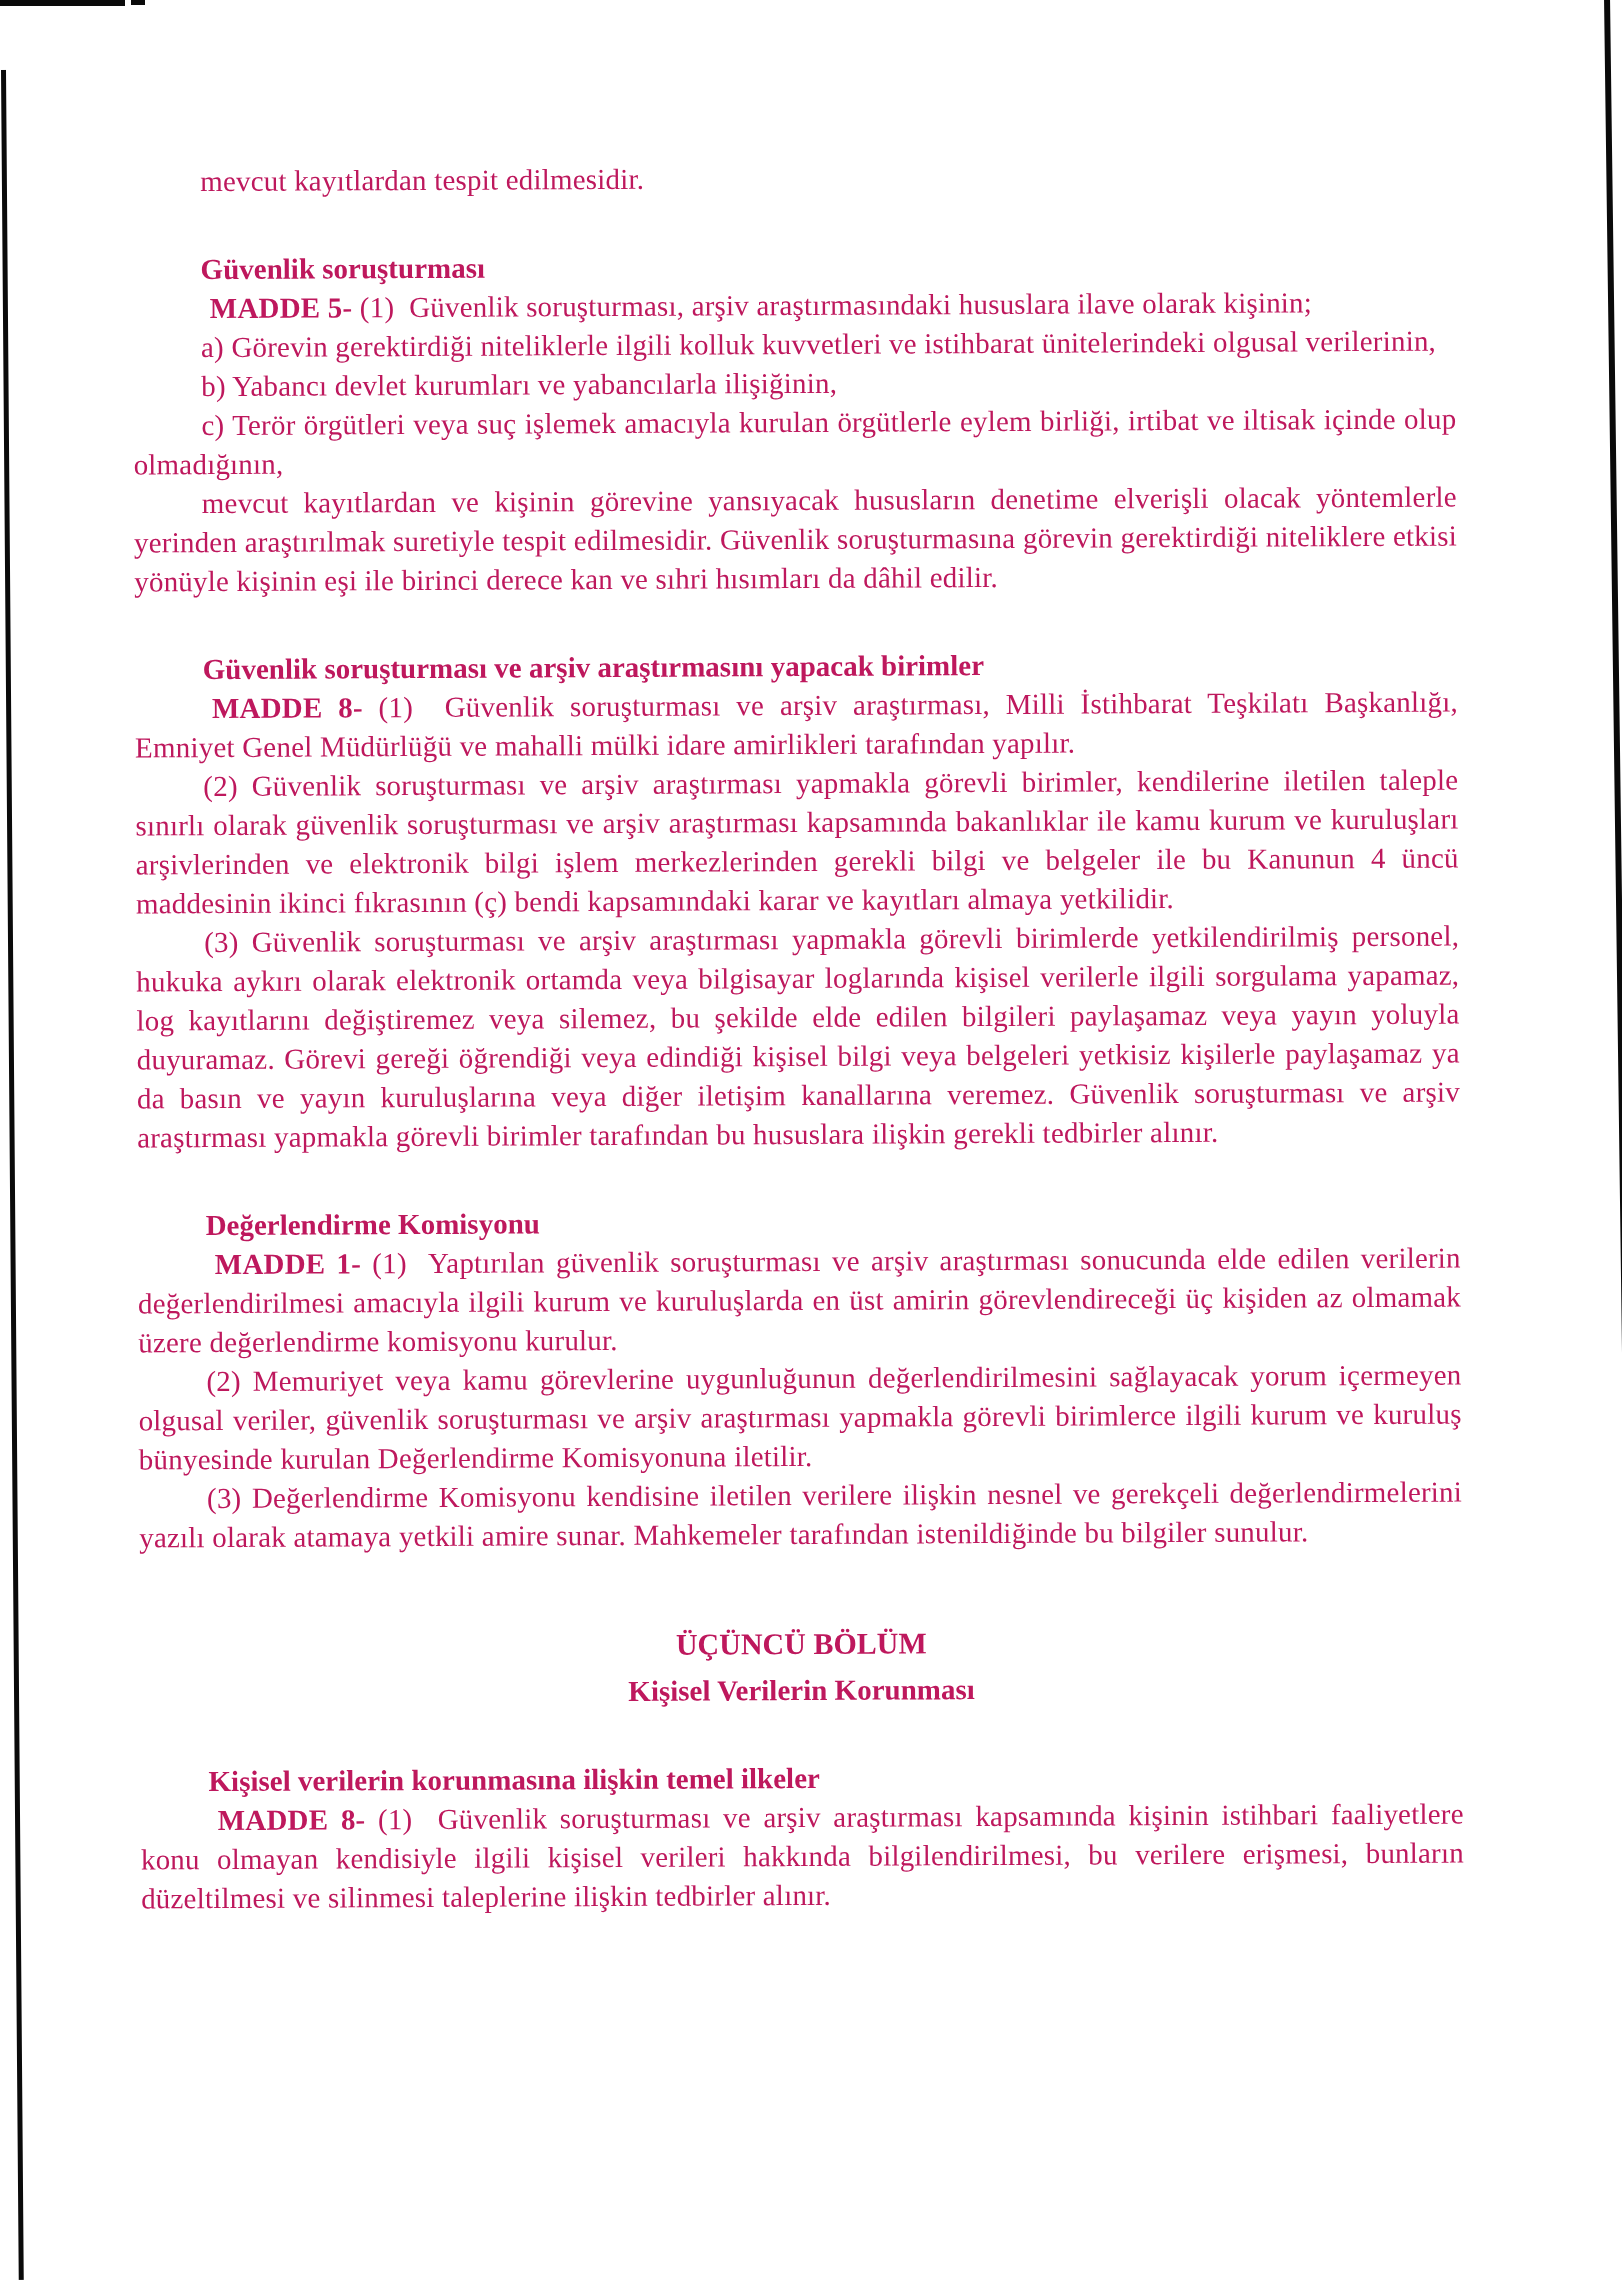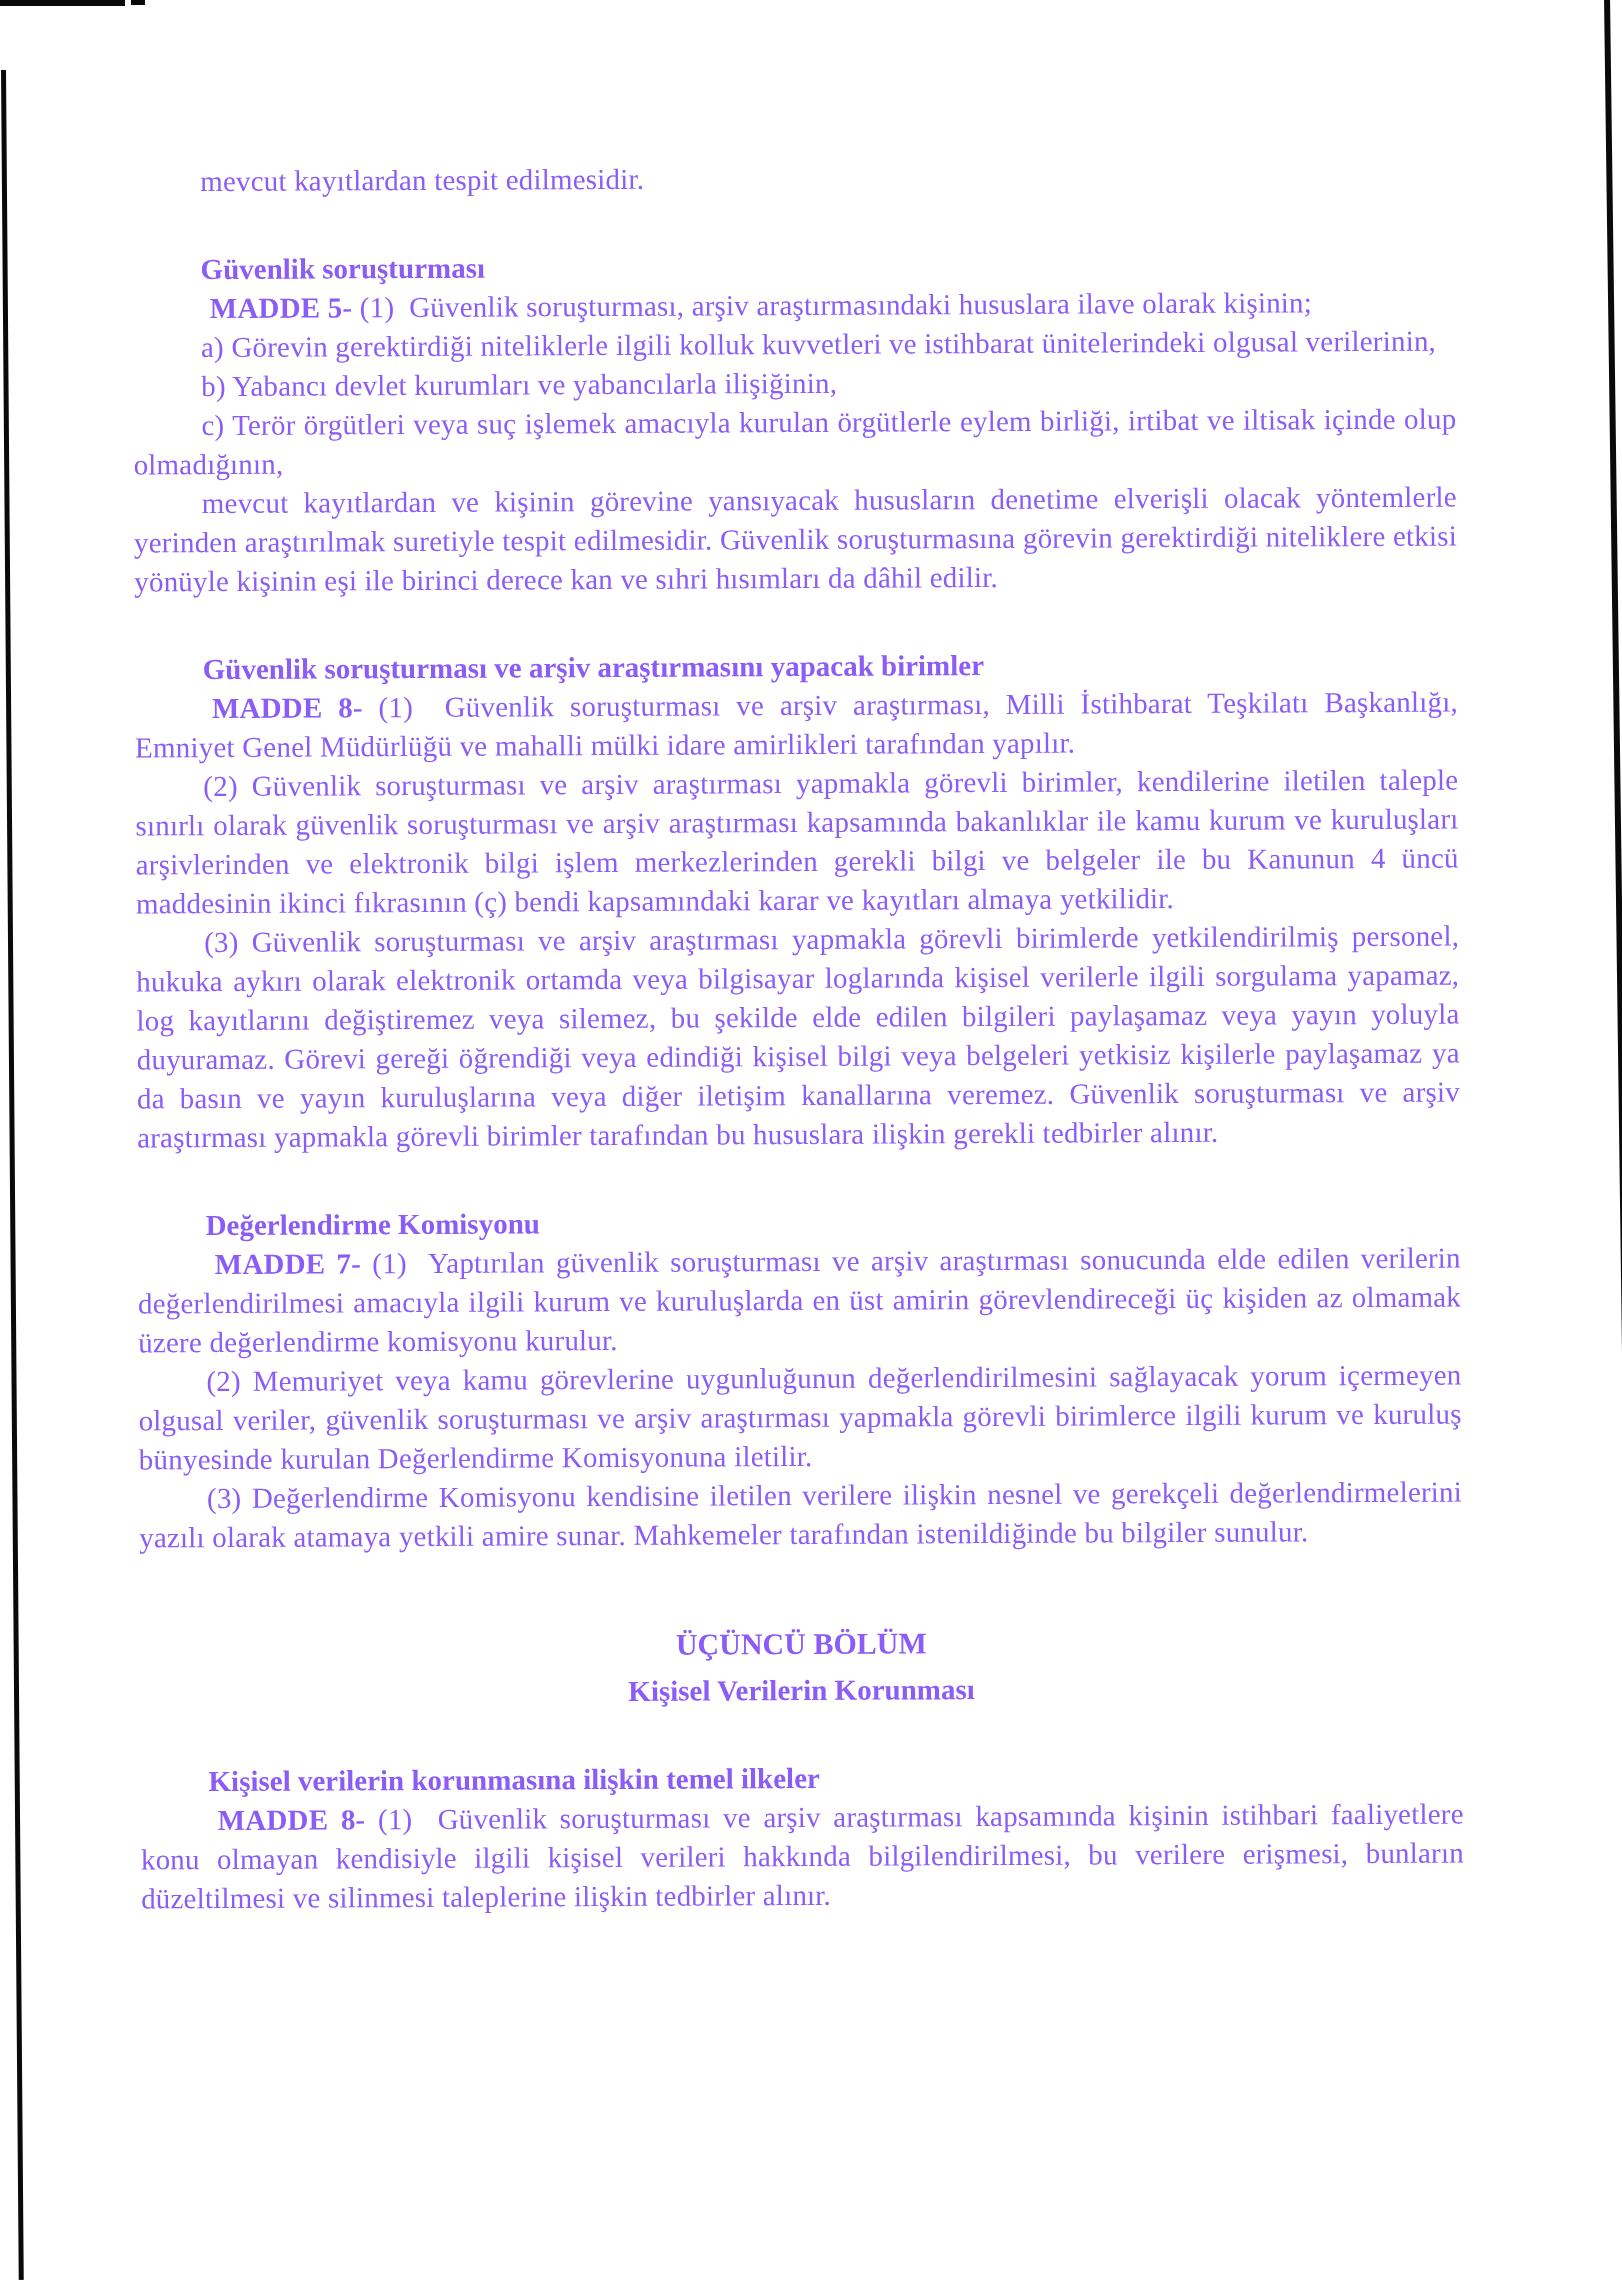--- a/index.html
+++ b/index.html
@@ -7,21 +7,21 @@
     padding: 0;
     background: #ffffff;
   }
   .page {
     position: relative;
     width: 1623px;
     height: 2280px;
     background: #ffffff;
     overflow: hidden;
     font-family: "Liberation Serif", serif;
-    color: #8b5cf6;
+    color: #be185d;
   }
   .content {
     position: absolute;
     left: 132px;
     top: 159px;
     width: 1323px;
     transform: rotate(-0.3deg);
     transform-origin: 50% 0;
   }
   .content p {
@@ -95,21 +95,21 @@
       <p class="para"><b class="article-label">MADDE 5-</b> <span>(1)&nbsp; Güvenlik soruşturması, arşiv araştırmasındaki hususlara ilave olarak kişinin;</span></p>
       <p class="para"><span>a) Görevin gerektirdiği niteliklerle ilgili kolluk kuvvetleri ve istihbarat ünitelerindeki olgusal verilerinin,</span></p>
       <p class="para"><span>b) Yabancı devlet kurumları ve yabancılarla ilişiğinin,</span></p>
       <p class="para"><span>c) Terör örgütleri veya suç işlemek amacıyla kurulan örgütlerle eylem birliği, irtibat ve iltisak içinde olup olmadığının,</span></p>
       <p class="para"><span>mevcut kayıtlardan ve kişinin görevine yansıyacak hususların denetime elverişli olacak yöntemlerle yerinden araştırılmak suretiyle tespit edilmesidir. Güvenlik soruşturmasına görevin gerektirdiği niteliklere etkisi yönüyle kişinin eşi ile birinci derece kan ve sıhri hısımları da dâhil edilir.</span></p>
       <p class="heading"><span>Güvenlik soruşturması ve arşiv araştırmasını yapacak birimler</span></p>
       <p class="para"><b class="article-label">MADDE 8-</b> <span>(1)&nbsp; Güvenlik soruşturması ve arşiv araştırması, Milli İstihbarat Teşkilatı Başkanlığı, Emniyet Genel Müdürlüğü ve mahalli mülki idare amirlikleri tarafından yapılır.</span></p>
       <p class="para"><span>(2) Güvenlik soruşturması ve arşiv araştırması yapmakla görevli birimler, kendilerine iletilen taleple sınırlı olarak güvenlik soruşturması ve arşiv araştırması kapsamında bakanlıklar ile kamu kurum ve kuruluşları arşivlerinden ve elektronik bilgi işlem merkezlerinden gerekli bilgi ve belgeler ile bu Kanunun 4 üncü maddesinin ikinci fıkrasının (ç) bendi kapsamındaki karar ve kayıtları almaya yetkilidir.</span></p>
       <p class="para"><span>(3) Güvenlik soruşturması ve arşiv araştırması yapmakla görevli birimlerde yetkilendirilmiş personel, hukuka aykırı olarak elektronik ortamda veya bilgisayar loglarında kişisel verilerle ilgili sorgulama yapamaz, log kayıtlarını değiştiremez veya silemez, bu şekilde elde edilen bilgileri paylaşamaz veya yayın yoluyla duyuramaz. Görevi gereği öğrendiği veya edindiği kişisel bilgi veya belgeleri yetkisiz kişilerle paylaşamaz ya da basın ve yayın kuruluşlarına veya diğer iletişim kanallarına veremez. Güvenlik soruşturması ve arşiv araştırması yapmakla görevli birimler tarafından bu hususlara ilişkin gerekli tedbirler alınır.</span></p>
       <p class="heading"><span>Değerlendirme Komisyonu</span></p>
-      <p class="para"><b class="article-label">MADDE 7-</b> <span>(1)&nbsp; Yaptırılan güvenlik soruşturması ve arşiv araştırması sonucunda elde edilen verilerin değerlendirilmesi amacıyla ilgili kurum ve kuruluşlarda en üst amirin görevlendireceği üç kişiden az olmamak üzere değerlendirme komisyonu kurulur.</span></p>
+      <p class="para"><b class="article-label">MADDE 1-</b> <span>(1)&nbsp; Yaptırılan güvenlik soruşturması ve arşiv araştırması sonucunda elde edilen verilerin değerlendirilmesi amacıyla ilgili kurum ve kuruluşlarda en üst amirin görevlendireceği üç kişiden az olmamak üzere değerlendirme komisyonu kurulur.</span></p>
       <p class="para"><span>(2) Memuriyet veya kamu görevlerine uygunluğunun değerlendirilmesini sağlayacak yorum içermeyen olgusal veriler, güvenlik soruşturması ve arşiv araştırması yapmakla görevli birimlerce ilgili kurum ve kuruluş bünyesinde kurulan Değerlendirme Komisyonuna iletilir.</span></p>
       <p class="para"><span>(3) Değerlendirme Komisyonu kendisine iletilen verilere ilişkin nesnel ve gerekçeli değerlendirmelerini yazılı olarak atamaya yetkili amire sunar. Mahkemeler tarafından istenildiğinde bu bilgiler sunulur.</span></p>
       <p class="chapter-title"><span>ÜÇÜNCÜ BÖLÜM</span></p>
       <p class="chapter-subtitle"><span>Kişisel Verilerin Korunması</span></p>
       <p class="heading"><span>Kişisel verilerin korunmasına ilişkin temel ilkeler</span></p>
       <p class="para"><b class="article-label">MADDE 8-</b> <span>(1)&nbsp; Güvenlik soruşturması ve arşiv araştırması kapsamında kişinin istihbari faaliyetlere konu olmayan kendisiyle ilgili kişisel verileri hakkında bilgilendirilmesi, bu verilere erişmesi, bunların düzeltilmesi ve silinmesi taleplerine ilişkin tedbirler alınır.</span></p>
     </div>
 </div>
 
 

